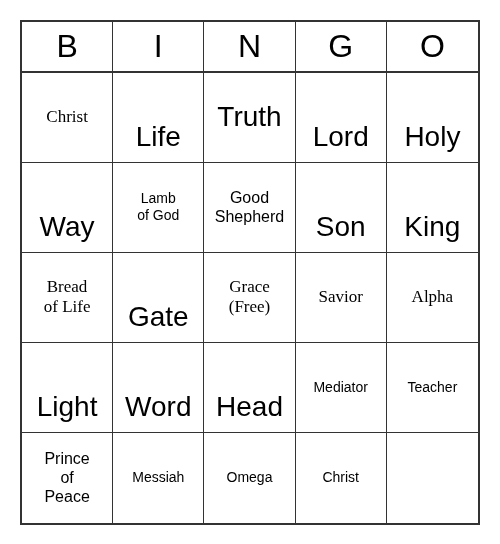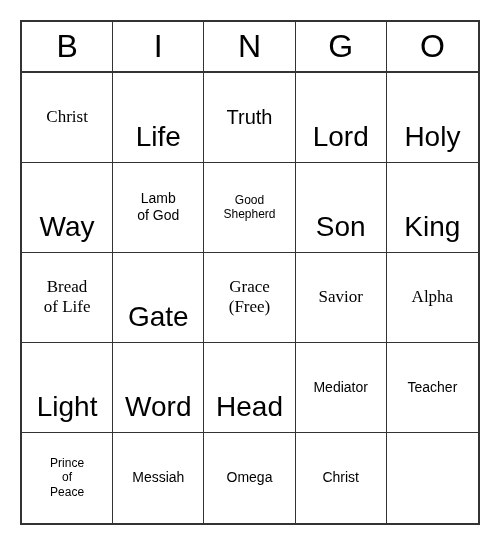--- a/index.html
+++ b/index.html
@@ -48,24 +48,24 @@
     .bingo-cell:nth-child(5n) {
       border-right: none;
     }
     .bingo-grid .bingo-cell:nth-child(n+21) {
       border-bottom: none;
     }
     .cell-text {
       line-height: 1.2;
     }
     .size-xl { font-size: 28px; margin-top: 40px; }
-    .size-lg { font-size: 20px; }
+    .size-lg { font-size: 28px; }
     .size-md { font-size: 17px; font-family: Liberation Serif, serif; }
     .size-sm { font-size: 14px; }
-    .size-xs { font-size: 12px; }
+    .size-xs { font-size: 16px; }
   </style>
 </head>
 <body>
 
 <div class="bingo-card">
   <div class="bingo-header">
   <div class="bingo-header-cell">B</div>
       <div class="bingo-header-cell">I</div>
       <div class="bingo-header-cell">N</div>
       <div class="bingo-header-cell">G</div>

